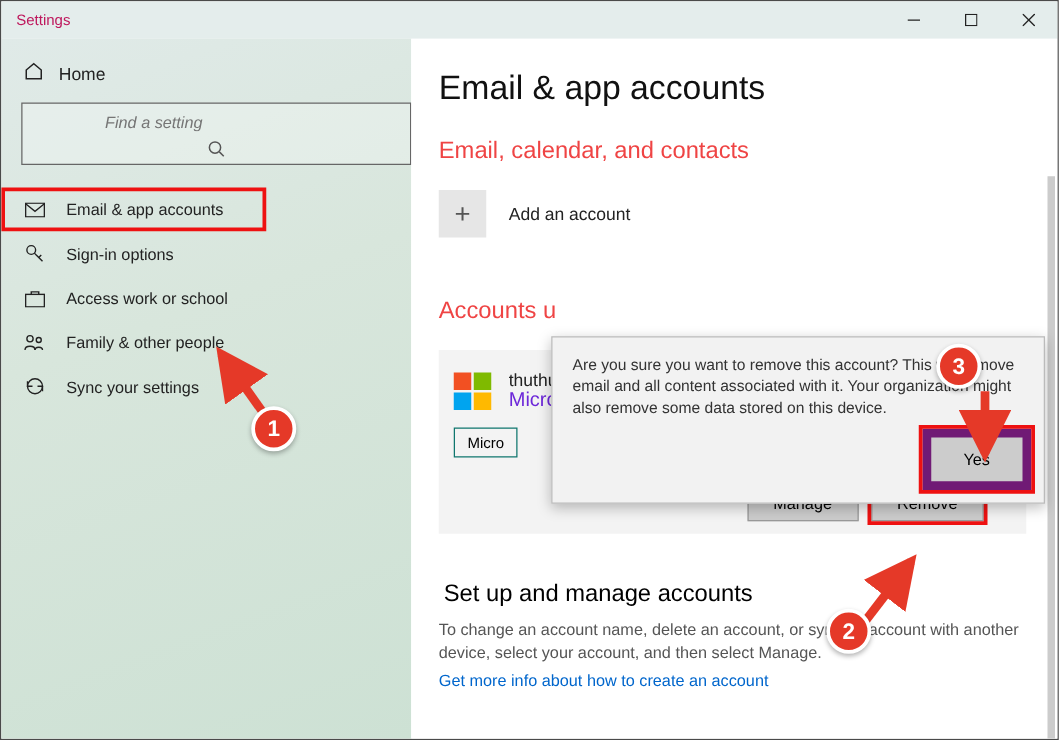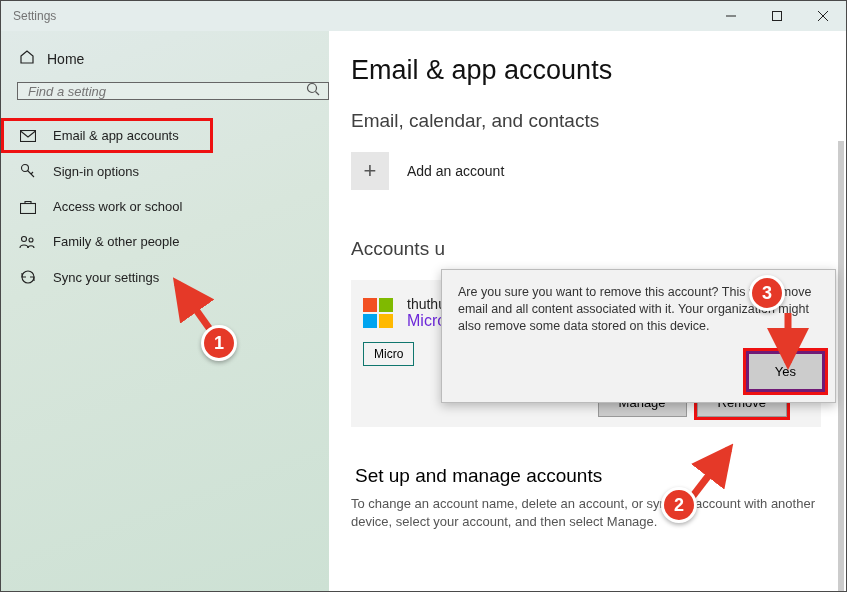--- a/index.html
+++ b/index.html
@@ -1,42 +1,42 @@
 <!DOCTYPE html>
 <html><head>
 <meta charset="utf-8">
 <style>
   * { box-sizing: border-box; font-family: "Segoe UI", Arial, sans-serif; }
   html,body { margin:0; padding:0; }
   body { width:847px; height:592px; border:1px solid #4a4a4a; background:#fff; position:relative; overflow:hidden; }
 
   
   .titlebar { height:30px; display:flex; align-items:center; justify-content:space-between; padding-left:12px; background: #e4edec; }
-  .titlebar .app-title { font-size:12px; color:#737373; }
+  .titlebar .app-title { font-size:12px; color:#be185d; }
   .win-controls { display:flex; }
   .win-controls div { width:46px; height:30px; display:flex; align-items:center; justify-content:center; font-size:12px; color:#222; }
   .win-controls svg { stroke:#222; }
 
   .body-row { display:flex; height:calc(100% - 30px); }
 
   
   .sidebar { width:328px; background: linear-gradient(160deg,#e0eae8 0%, #d8e6dc 40%, #cde1d4 100%); padding:12px 0 0 0; }
   .home-row { display:flex; align-items:center; gap:12px; padding:6px 18px 14px 18px; font-size:14px; color:#222; }
-  .search-box { margin:0 0 18px 16px; height:18px; border:1px solid #666; display:flex; align-items:center; padding:0 8px; background: rgba(255,255,255,0.25); }
+  .search-box { margin:0 0 18px 16px; height:50px; border:1px solid #666; display:flex; align-items:center; padding:0 8px; background: rgba(255,255,255,0.25); flex-direction: column; }
   .search-box input { border:none; outline:none; background:transparent; flex:1; font-size:13px; font-style:italic; color:#555; }
   .section-title { font-weight:600; font-size:13px; padding:0 18px 12px 18px; color:#111; }
   .nav-item { display:flex; align-items:center; gap:16px; padding:10px 18px; font-size:13px; color:#222; }
   .nav-item .icon { width:18px; display:flex; justify-content:center; }
   .nav-item.highlight { outline:3px solid #e11; outline-offset:-3px; width:212px; }
 
   
   .main { flex:1; background:#fff; position:relative; padding:20px 0 0 22px; }
   .vscroll { position:absolute; top:110px; right:2px; bottom:0; width:6px; background:#ccc; }
   h1.page-title { font-weight:400; font-size:27px; margin:4px 0 24px 0; color:#111; }
-  h2.sub { font-weight:400; font-size:19px; margin:0 0 20px 0; color:#404040; }
+  h2.sub { font-weight:400; font-size:19px; margin:0 0 20px 0; color:#ef4444; }
   .add-row { display:flex; align-items:center; gap:18px; margin-bottom:48px; }
   .plus-box { width:38px; height:38px; background:#e6e6e6; display:flex; align-items:center; justify-content:center; font-size:22px; color:#555; }
   .add-label { font-size:14px; color:#222; }
 
   .acct-block { margin:0 0 10px 0; }
   .acct-row { display:flex; align-items:center; gap:14px; padding:6px 0; }
   .ms-logo { width:30px; height:30px; display:grid; grid-template-columns:1fr 1fr; grid-template-rows:1fr 1fr; gap:2px; }
   .ms-logo span:nth-child(1){background:#f25022;} .ms-logo span:nth-child(2){background:#7fba00;}
   .ms-logo span:nth-child(3){background:#00a4ef;} .ms-logo span:nth-child(4){background:#ffb900;}
   .acct-texts .line1 { font-size:14px; color:#222; }
@@ -47,21 +47,21 @@
   .btn { background:#ccc; border:1px solid #999; padding:6px 20px; font-size:13px; }
   .btn.remove { outline:3px solid #e11; outline-offset:0; }
 
   .setup-h { font-size:19px; font-weight:400; margin:38px 0 8px 4px; }
   .setup-p { font-size:13px; color:#555; margin:0 24px 6px 0; line-height:1.35; }
   .link { color:#0066cc; font-size:13px; }
 
   
   .flyout { position:absolute; left:440px; top:268px; width:395px; height:134px; background:#f2f2f2; border:1px solid #bbb; padding:14px 16px 10px 16px; box-shadow:0 3px 10px rgba(0,0,0,0.25); }
   .flyout p { margin:0; font-size:12.5px; color:#333; line-height:1.35; }
-  .flyout .btn-yes { position:absolute; right:10px; bottom:10px; background:#ccc; border:3px solid #701a75; padding:10px 26px; font-size:13px; outline:3px solid #e11; outline-offset:0; }
+  .flyout .btn-yes { position:absolute; right:10px; bottom:10px; background:#ccc; border:7px solid #701a75; padding:10px 26px; font-size:13px; outline:3px solid #e11; outline-offset:0; }
 
   
   .badge { position:absolute; width:36px; height:36px; border-radius:50%; background:#e53928; border:3px solid #fff; color:#fff; font-weight:700; font-size:18px; display:flex; align-items:center; justify-content:center; box-shadow:0 2px 4px rgba(0,0,0,0.3); }
   .arrow { position:absolute; }
   .arrow svg { overflow:visible; }
 </style>
 </head>
 <body>
 
 <div class="titlebar">
@@ -180,20 +180,21 @@
       </div>
       <span class="acct-tag">Micro</span>
       <div class="btn-row">
         <div class="btn">Manage</div>
         <div class="btn remove">Remove</div>
       </div>
     </div>
 
     <h2 class="setup-h">Set up and manage accounts</h2>
     <p class="setup-p">To change an account name, delete an account, or sync an account with another device, select your account, and then select Manage.</p>
+    <a class="link">Get more info about how to create an account</a>
 
     <div class="vscroll"></div>
   </div>
 </div>
 
 <div class="flyout">
   <p>Are you sure you want to remove this account? This will remove email and all content associated with it. Your organization might also remove some data stored on this device.</p>
   <div class="btn-yes">Yes</div>
 </div>
 

